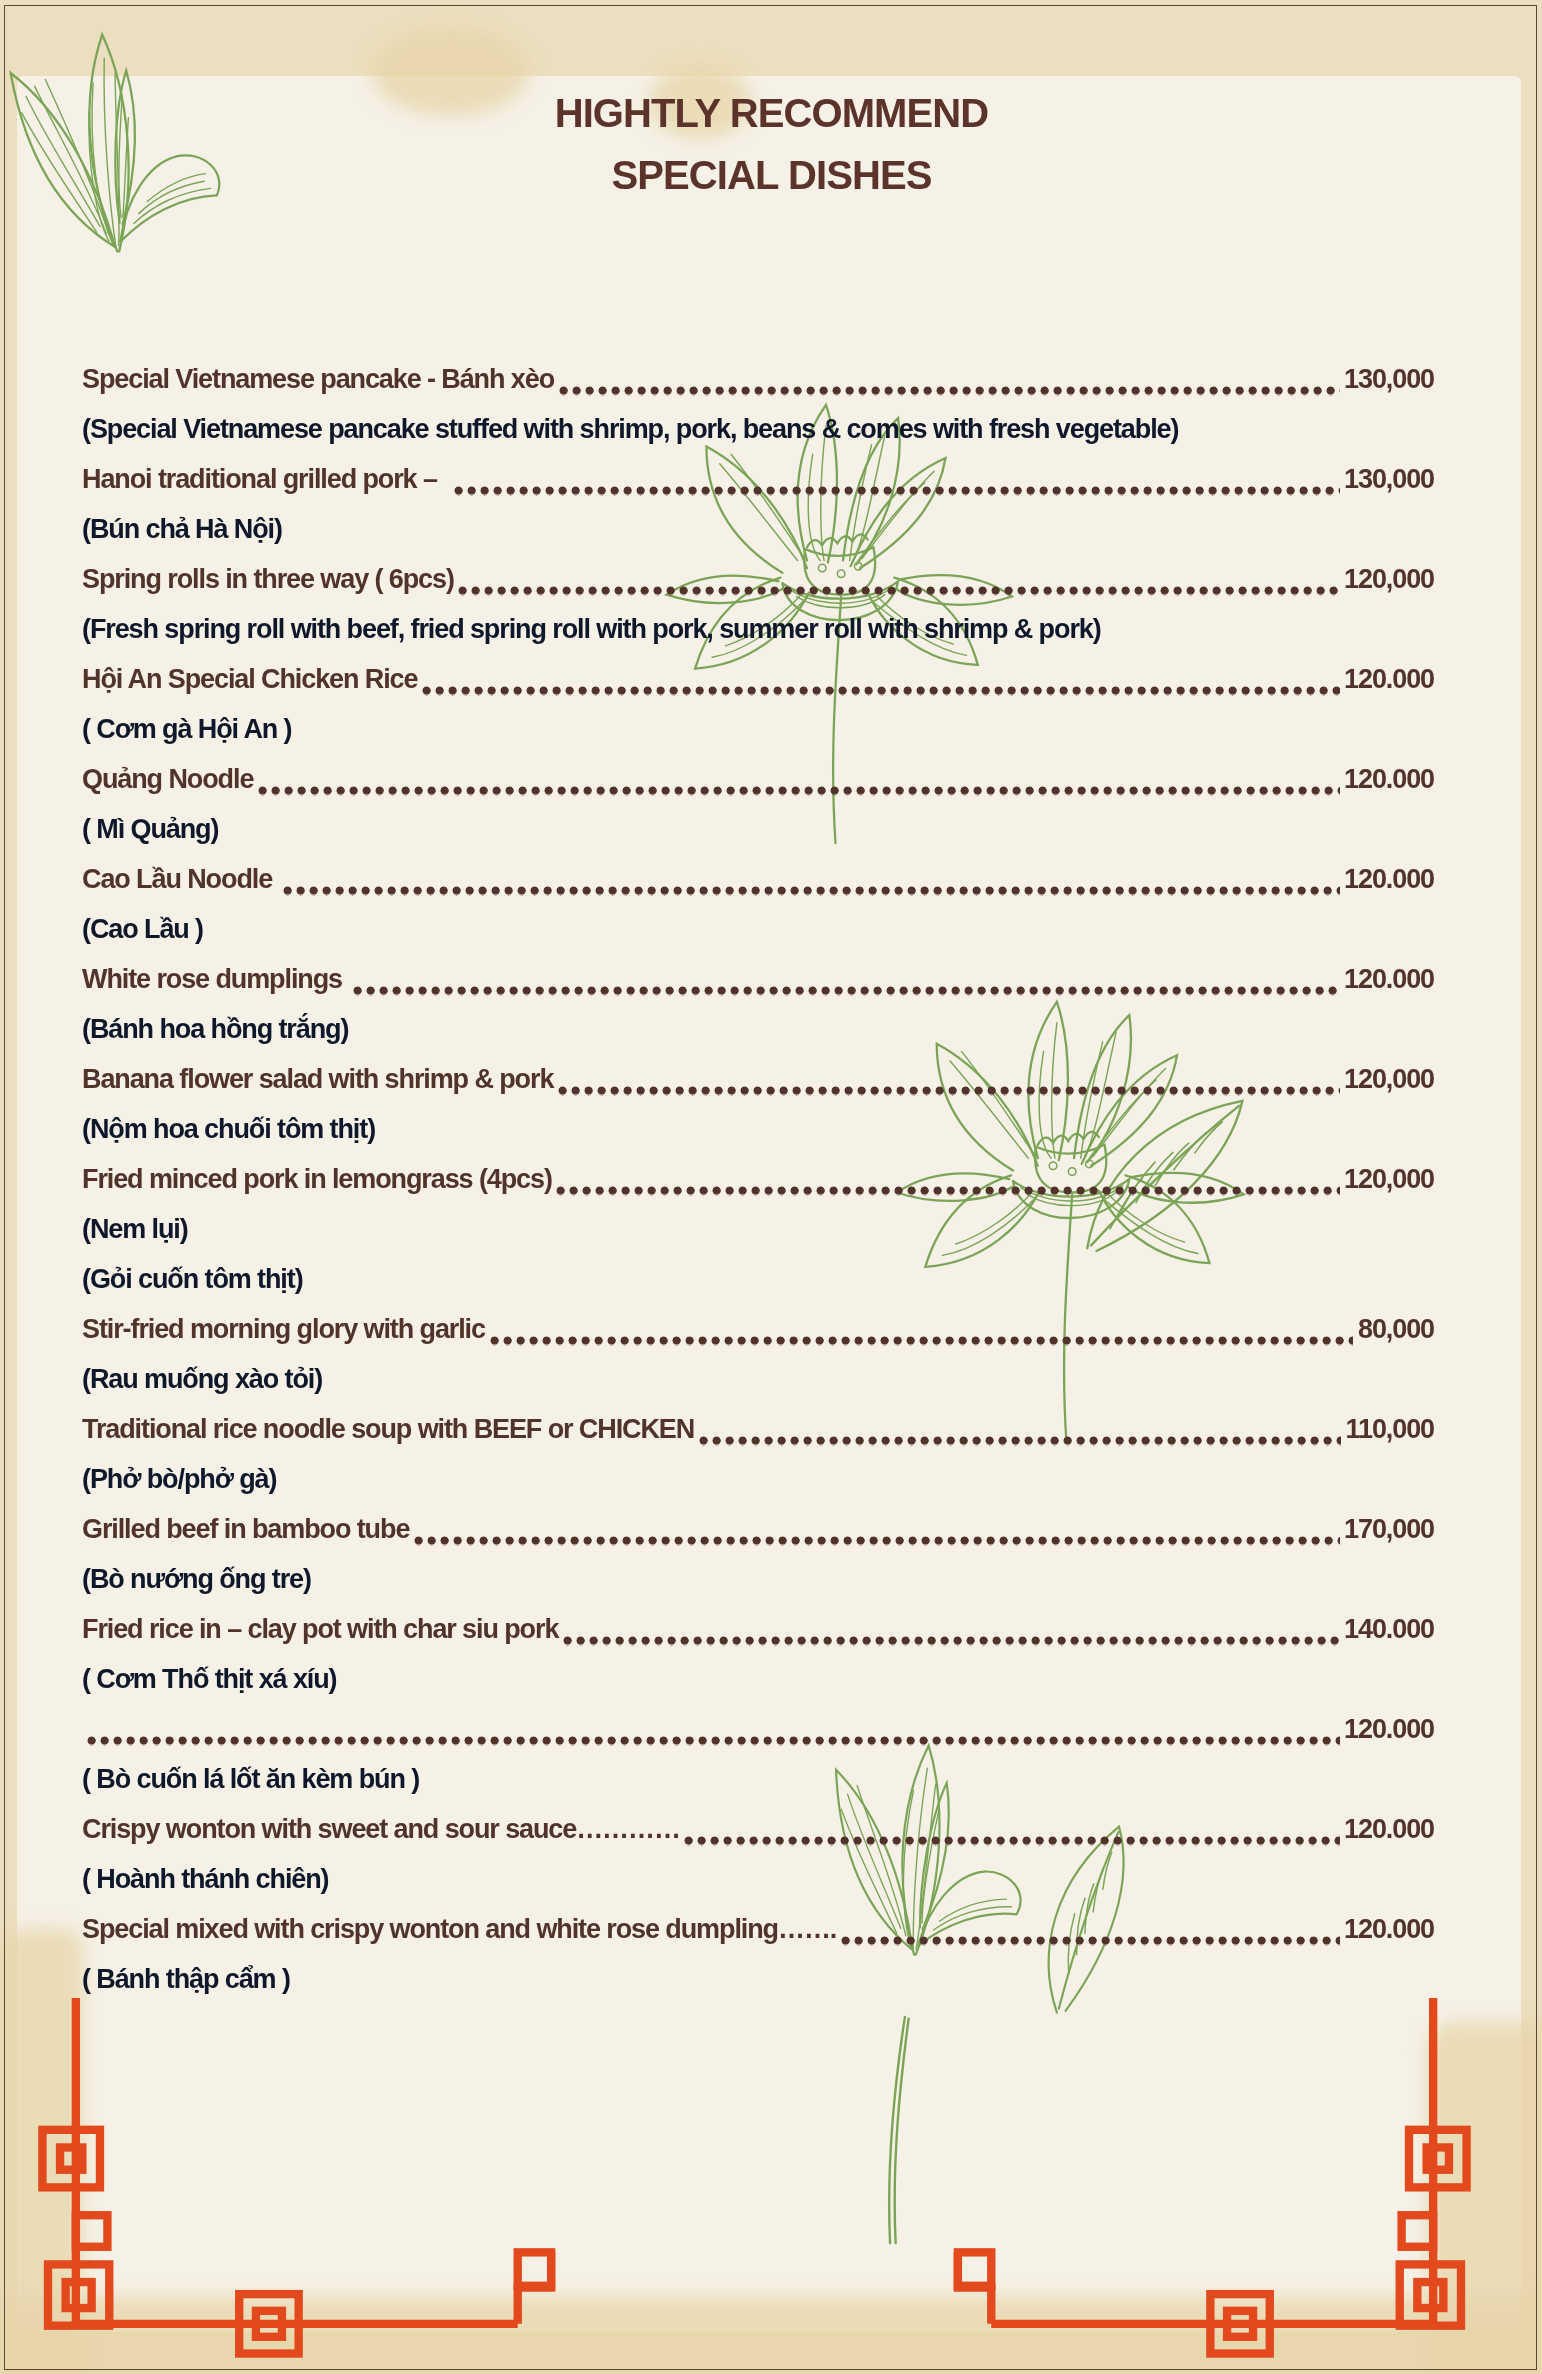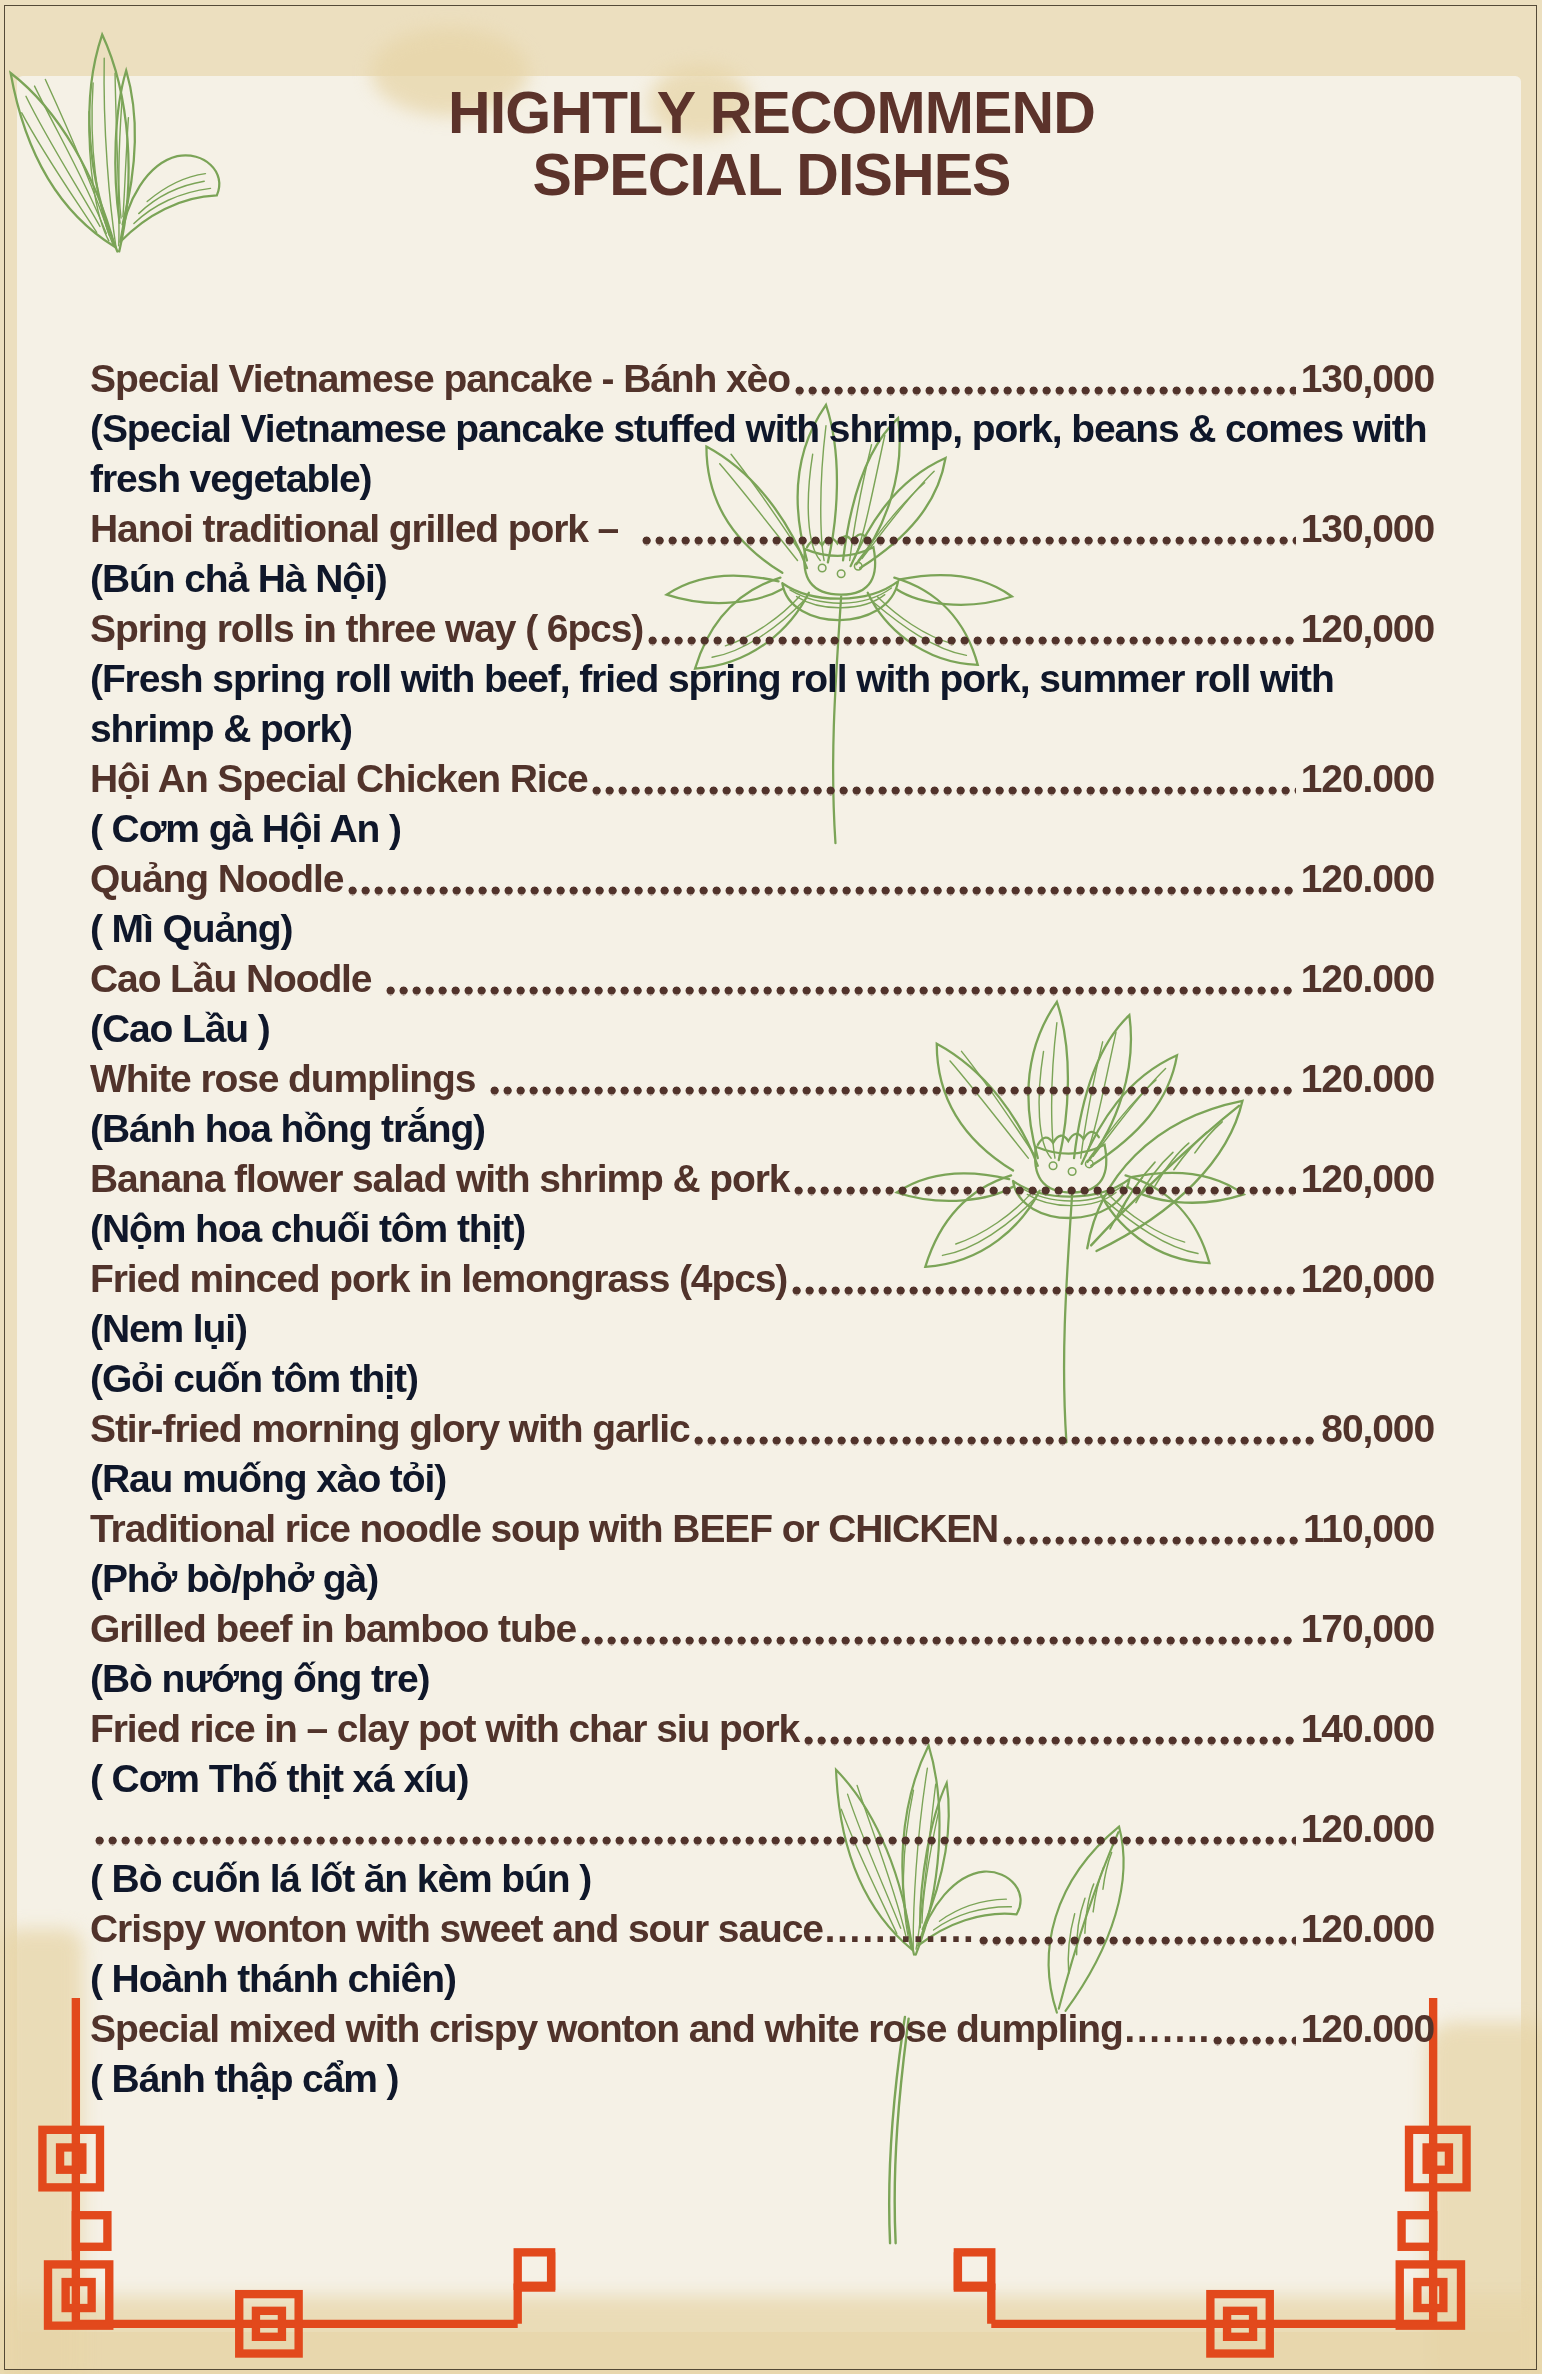--- a/index.html
+++ b/index.html
@@ -11,23 +11,23 @@
   #frame{position:absolute;inset:4.6px 6.5px 4.6px 3.7px;border:1.9px solid rgba(58,48,32,.85);pointer-events:none;z-index:7;}
   
   .stain{position:absolute;background:#e7d5a8;filter:blur(9.3px);border-radius:50%;opacity:.75;z-index:1;}
   #stain-a{left:371px;top:28px;width:158px;height:88px;}
   #stain-b{left:649px;top:65px;width:102px;height:74px;}
   #stain-c{left:1427px;top:2022px;width:130px;height:371px;border-radius:28px;}
   #stain-d{left:0px;top:2296px;width:1543px;height:102px;border-radius:0;}
   #stain-e{left:0px;top:1929px;width:83px;height:464px;border-radius:18.6px;}
   
   #title{position:absolute;left:0;right:0;top:82px;text-align:center;z-index:5;color:#5c332b;
-         font-size:59px;line-height:62px;letter-spacing:-0.9px;}
-  
-  #menu{position:absolute;left:82px;right:109px;top:354px;z-index:5;font-size:39px;letter-spacing:-1.1px;margin-left:8px;}
+         font-size:40px;line-height:62px;letter-spacing:-0.9px;}
+  
+  #menu{position:absolute;left:82px;right:109px;top:354px;z-index:5;font-size:27px;letter-spacing:-1.1px;}
   .row{display:flex;align-items:flex-end;}
   .nm{color:#51332b;line-height:50px;white-space:pre;}
   .pr{color:#51332b;line-height:50px;}
   .leader{flex:1 1 auto;min-width:22px;height:9.3px;margin:0 4.6px;align-self:flex-end;margin-bottom:8.3px;
           background-image:radial-gradient(circle at 4.6px 4.6px,#51332b 3.8px,transparent 4.4px);
           background-size:13px 9.3px;background-repeat:repeat-x;background-position:left bottom;}
   .sub{color:#0f172a;line-height:50px;}
   
   .deco{position:absolute;z-index:2;}
   .deco svg{display:block;width:100%;height:100%;}

